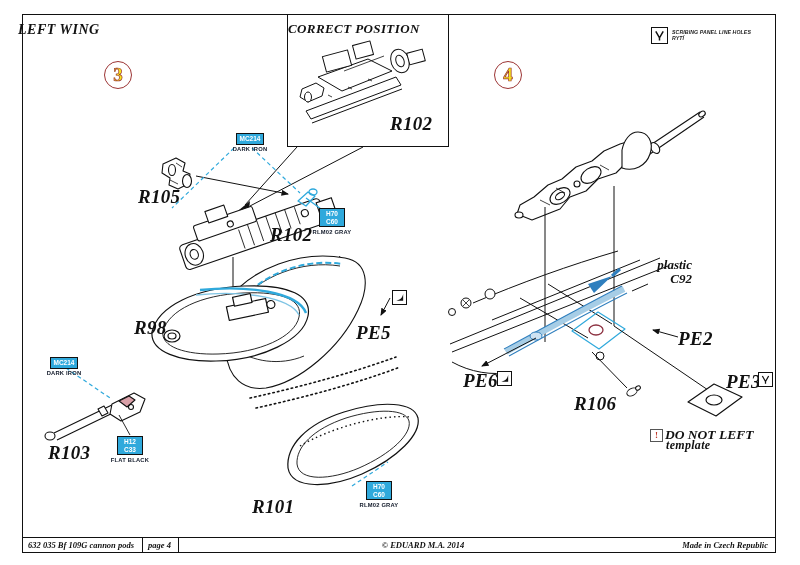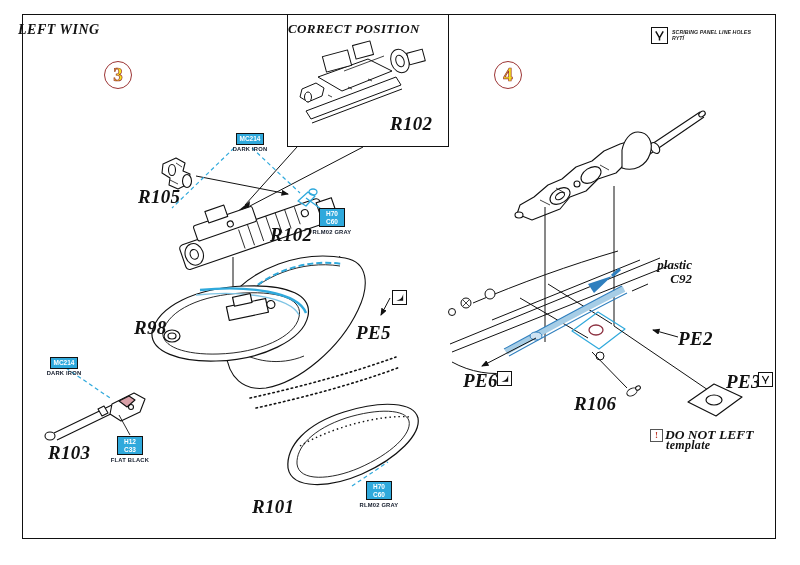--- a/index.html
+++ b/index.html
@@ -299,14 +299,20 @@
     <svg width="11" height="11" viewBox="0 0 14 14">
         <path d="M3,2.5 L7,9.5 L11,2.5 M7,9.5 L7,12.5" stroke="#111" stroke-width="1.6" fill="none"></path>
       </svg>
   </div>
   <div class="lbl sm" style="left:666px;top:409px;margin-top:29px;">template</div>
   <div class="dng">
     <span class="warnicon" style="position:static;">!</span>
     <span>DO NOT LEFT</span>
   </div>
 
+  <div class="footer">
+    <div class="fcell fcell1">632 035  Bf 109G cannon pods</div>
+    <div class="fcell fcell2">page 4</div>
+    <div class="fcell fcopy">© EDUARD  M.A.  2014</div>
+    <div class="fcell fmade">Made in Czech Republic</div>
+  </div>
 
 </div>
 
 </body></html>

